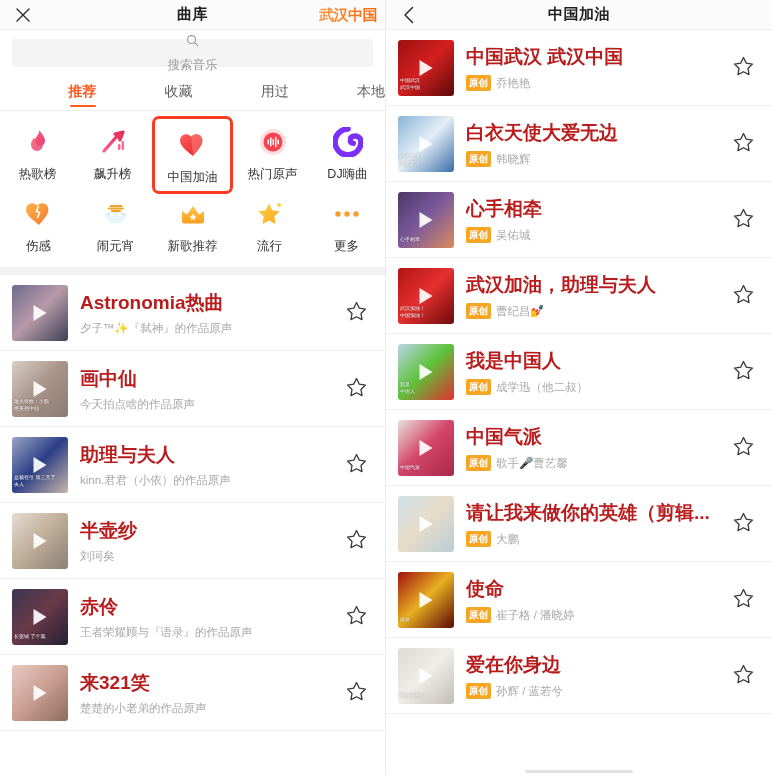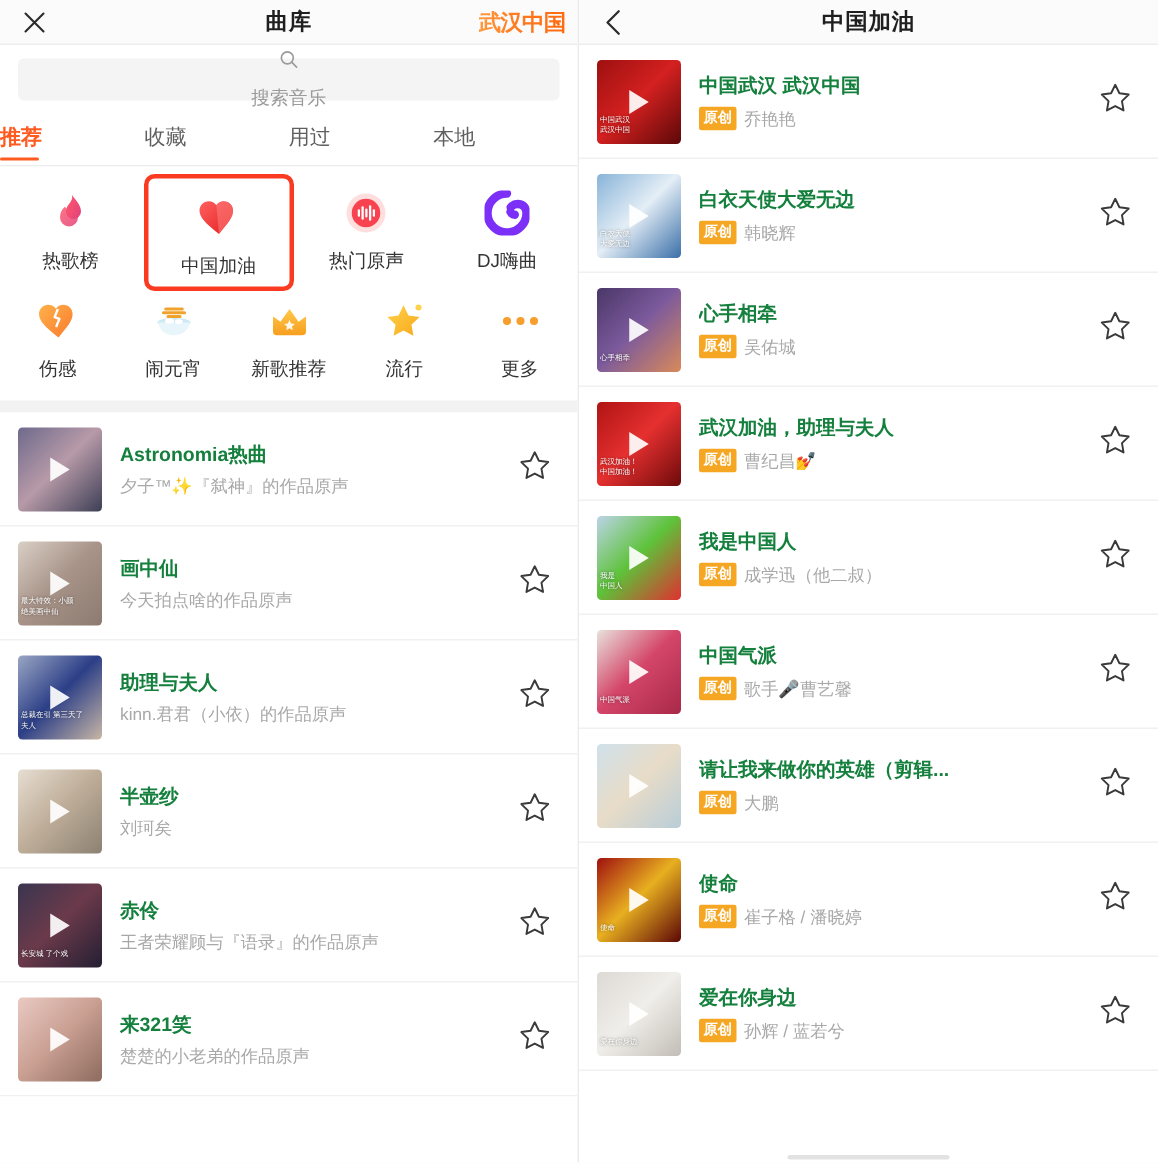--- a/index.html
+++ b/index.html
@@ -53,21 +53,21 @@
     height:28px; border-radius:4px; background:#f4f4f4;
     display:flex; align-items:center; justify-content:center; gap:6px;
     cursor:text;
     flex-direction:column;
   }
   .search-box .ph { font-size:12.5px; color:#9b9b9b; }
 
   
   .tabs { display:flex; height:38px; background:#fff; border-bottom:1px solid #ececec; }
   .tab {
-    flex:1; display:flex; flex-direction:column; align-items:flex-start; justify-content:center;
+    flex:1; display:flex; flex-direction:column; align-items:flex-end; justify-content:center;
     cursor:pointer; position:relative;
   }
   .tab .tl { font-size:14px; color:#5f5f5f; }
   .tab.active .tl { color:#ff5a1f; font-weight:700; }
   .tab .underline {
     position:absolute; bottom:3px; width:26px; height:2.5px; border-radius:2px;
     background:#ff5a1f;
   }
 
   
@@ -97,21 +97,21 @@
     position:relative; overflow:hidden; background:#ccc;
   }
   .thumb .play {
     position:absolute; left:50%; top:50%; transform:translate(-50%,-50%);
     width:0;height:0; border-left:13px solid rgba(255,255,255,.92);
     border-top:8px solid transparent; border-bottom:8px solid transparent;
   }
   .thumb .ov { position:absolute; left:0; right:0; font-size:5px; color:#fff; line-height:1.5; padding:1px 2px; }
   .song-meta { flex:1; min-width:0; }
   .song-title {
-    font-size:13px; color:#15803d; font-weight:600;
+    font-size:19px; color:#b91c1c; font-weight:600;
     white-space:nowrap; overflow:hidden; text-overflow:ellipsis;
   }
   .song-sub {
     margin-top:5px; font-size:11.5px; color:#a8a8a8;
     display:flex; align-items:center; gap:5px;
     white-space:nowrap; overflow:hidden;
   }
   .badge-orig {
     display:inline-block; background:#f5a623; color:#fff;
     font-size:9.5px; line-height:1; padding:3px 3px 3px 3px; border-radius:2px;
@@ -183,20 +183,36 @@
                   <linearGradient id="g1" x1="0" y1="0" x2="1" y2="1">
                     <stop offset="0" stop-color="#ff5a6e"></stop>
                     <stop offset="1" stop-color="#e0407a"></stop>
                   </linearGradient>
                 </defs>
                 <path d="M16 3c1 5-4 6-4 11a5 5 0 0010 0c0-4-3-7-6-11z" fill="url(#g1)"></path>
                 <path d="M11 11c-2 2-3 4-3 7a6 6 0 0012 0c0-3-2-5-4-7 0 3-2 4-3 2-1-1-1-2-2-2z" fill="url(#g1)" opacity=".85"></path>
               </svg>
             </div>
             <div class="cat-label">热歌榜</div>
+          </div>
+          <div class="cat-cell">
+            <div class="cat-ico">
+              <svg width="30" height="30" viewBox="0 0 30 30">
+                <defs>
+                  <linearGradient id="g2" x1="0" y1="1" x2="1" y2="0">
+                    <stop offset="0" stop-color="#ff5a8a"></stop>
+                    <stop offset="1" stop-color="#e02a5a"></stop>
+                  </linearGradient>
+                </defs>
+                <path d="M6 24 L20 8 L22 13 L25 5 L17 7 L21 9" fill="none" stroke="url(#g2)" stroke-width="3.2" stroke-linecap="round" stroke-linejoin="round"></path>
+                <rect x="20" y="17" width="2.4" height="6" rx="1" fill="#ff6a8a"></rect>
+                <rect x="23.6" y="14" width="2.4" height="9" rx="1" fill="#ff6a8a"></rect>
+              </svg>
+            </div>
+            <div class="cat-label">飙升榜</div>
           </div>
           <div class="cat-cell highlighted">
             <div class="cat-ico">
               <svg width="30" height="26" viewBox="0 0 30 26">
                 <defs>
                   <linearGradient id="g3" x1="0" y1="0" x2="1" y2="1">
                     <stop offset="0" stop-color="#ff6060"></stop>
                     <stop offset="1" stop-color="#e22020"></stop>
                   </linearGradient>
                 </defs>

